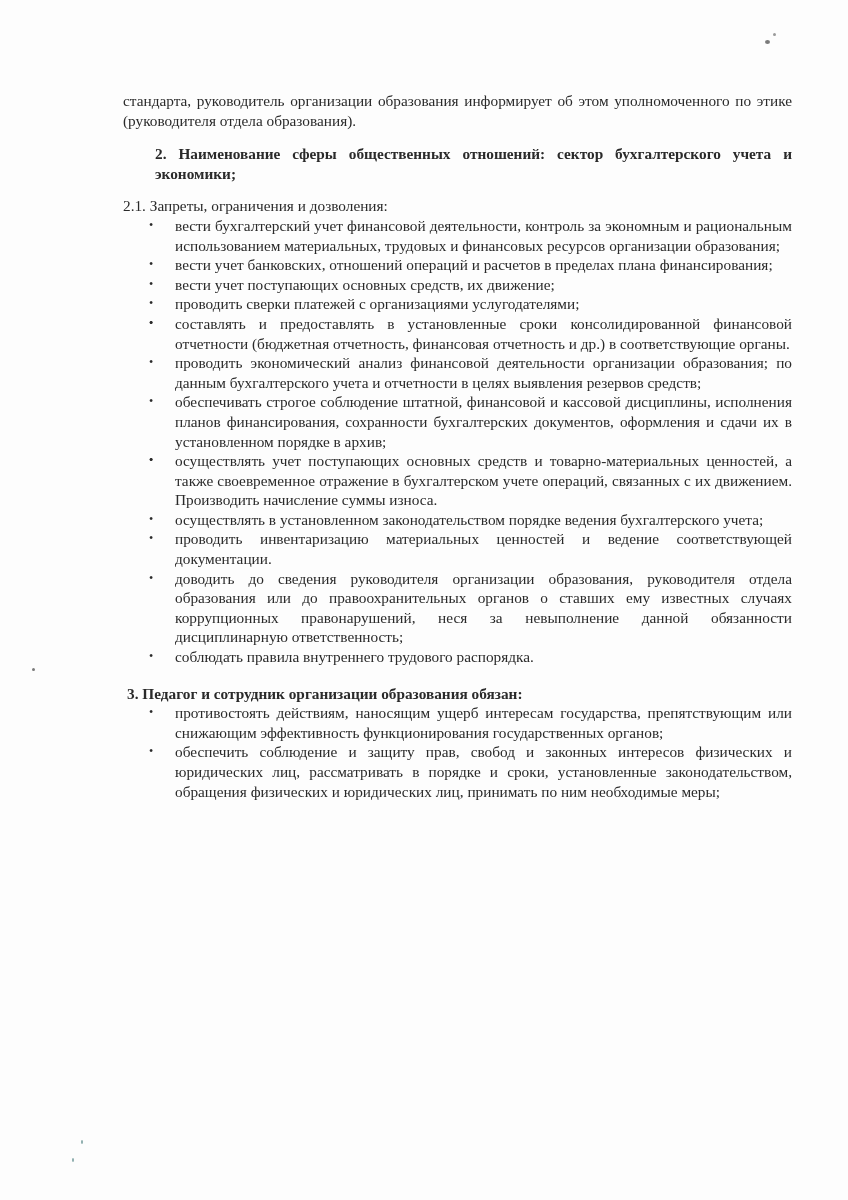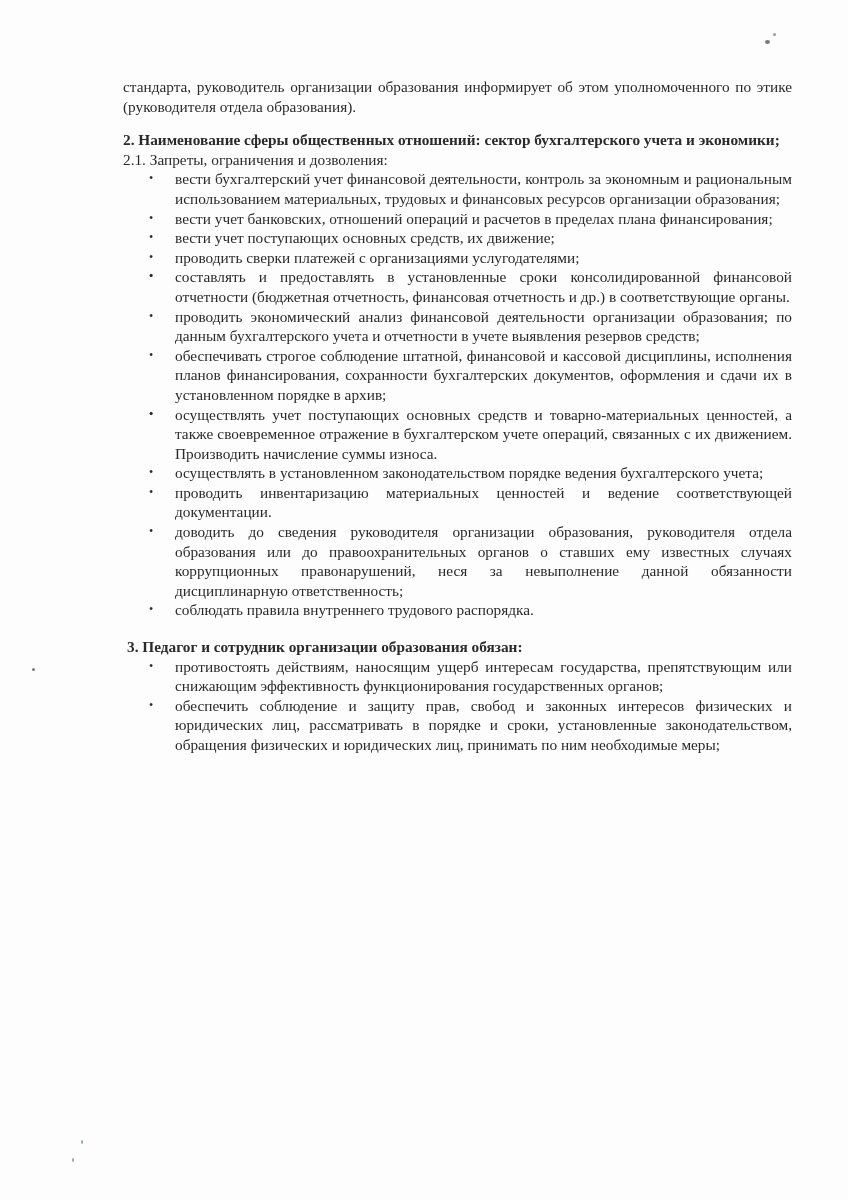--- a/index.html
+++ b/index.html
@@ -2,25 +2,25 @@
 <html><head>
 <meta charset="utf-8">
 <style>
   html, body { margin: 0; padding: 0; }
   body {
     width: 848px; height: 1200px; background: #fdfdfd;
     position: relative; overflow: hidden;
     font-family: "Liberation Serif", "DejaVu Serif", serif;
     color: #2a2a2a;
   }
-  .page { position: absolute; left: 123px; top: 77px; width: 669px; font-size: 15.3px; line-height: 19.6px; }
+  .page { position: absolute; left: 123px; top: 91px; width: 669px; font-size: 15.3px; line-height: 19.6px; }
   .para { margin: 0; text-align: justify; }
   .heading { margin: 0; font-weight: bold; text-align: justify; }
-  .h2 { margin-top: 14px; }
-  .sub { }
+  .h2 { margin-top: 14px; margin-left: 32px; }
+  .sub { margin-top: 13px; }
   ul.bullets { list-style: none; margin: 0; padding: 0; }
   ul.bullets li { position: relative; padding-left: 52px; text-align: justify; }
   ul.bullets li .dot { position: absolute; left: 26px; top: 0; font-size: 12px; }
   .list1 { margin-top: 18px; }
   .h3 { margin-top: 17px; margin-left: 4px; }
   .list2 { margin-top: 19px; }
   .speck { position: absolute; border-radius: 50%; background: #7a7a7a; }
 </style>
 </head>
 <body>
@@ -32,21 +32,21 @@
 
   <p class="para sub">2.1. Запреты, ограничения и дозволения:</p>
 
   <ul class="bullets list1">
     <li><span class="dot">•</span><span>вести бухгалтерский учет финансовой деятельности, контроль за экономным и рациональным использованием материальных, трудовых и финансовых ресурсов организации образования;</span></li>
     <li><span class="dot">•</span><span>вести учет банковских, отношений операций и расчетов в пределах плана финансирования;</span></li>
     <li><span class="dot">•</span><span>вести учет поступающих основных средств, их движение;</span></li>
     <li><span class="dot">•</span><span>проводить сверки платежей с организациями услугодателями;</span></li>
     <li><span class="dot">•</span></li>
     <li><span class="dot">•</span><span>составлять и предоставлять в установленные сроки консолидированной финансовой отчетности (бюджетная отчетность, финансовая отчетность и др.) в соответствующие органы.</span></li>
-    <li><span class="dot">•</span><span>проводить экономический анализ финансовой деятельности организации образования; по данным бухгалтерского учета и отчетности в учете выявления резервов средств;</span></li>
+    <li><span class="dot">•</span><span>проводить экономический анализ финансовой деятельности организации образования; по данным бухгалтерского учета и отчетности в целях выявления резервов средств;</span></li>
     <li><span class="dot">•</span><span>обеспечивать строгое соблюдение штатной, финансовой и кассовой дисциплины, исполнения планов финансирования, сохранности бухгалтерских документов, оформления и сдачи их в установленном порядке в архив;</span></li>
     <li><span class="dot">•</span></li>
     <li><span class="dot">•</span><span>осуществлять учет поступающих основных средств и товарно-материальных ценностей, а также своевременное отражение в бухгалтерском учете операций, связанных с их движением. Производить начисление суммы износа.</span></li>
     <li><span class="dot">•</span><span>осуществлять в установленном законодательством порядке ведения бухгалтерского учета;</span></li>
     <li><span class="dot">•</span><span>проводить инвентаризацию материальных ценностей и ведение соответствующей документации.</span></li>
     <li><span class="dot">•</span><span>доводить до сведения руководителя организации образования, руководителя отдела образования или до правоохранительных органов о ставших ему известных случаях коррупционных правонарушений, неся за невыполнение данной обязанности дисциплинарную ответственность;</span></li>
     <li><span class="dot">•</span><span>соблюдать правила внутреннего трудового распорядка.</span></li>
   </ul>
 
   <p class="heading h3">3. Педагог и сотрудник организации образования обязан:</p>

